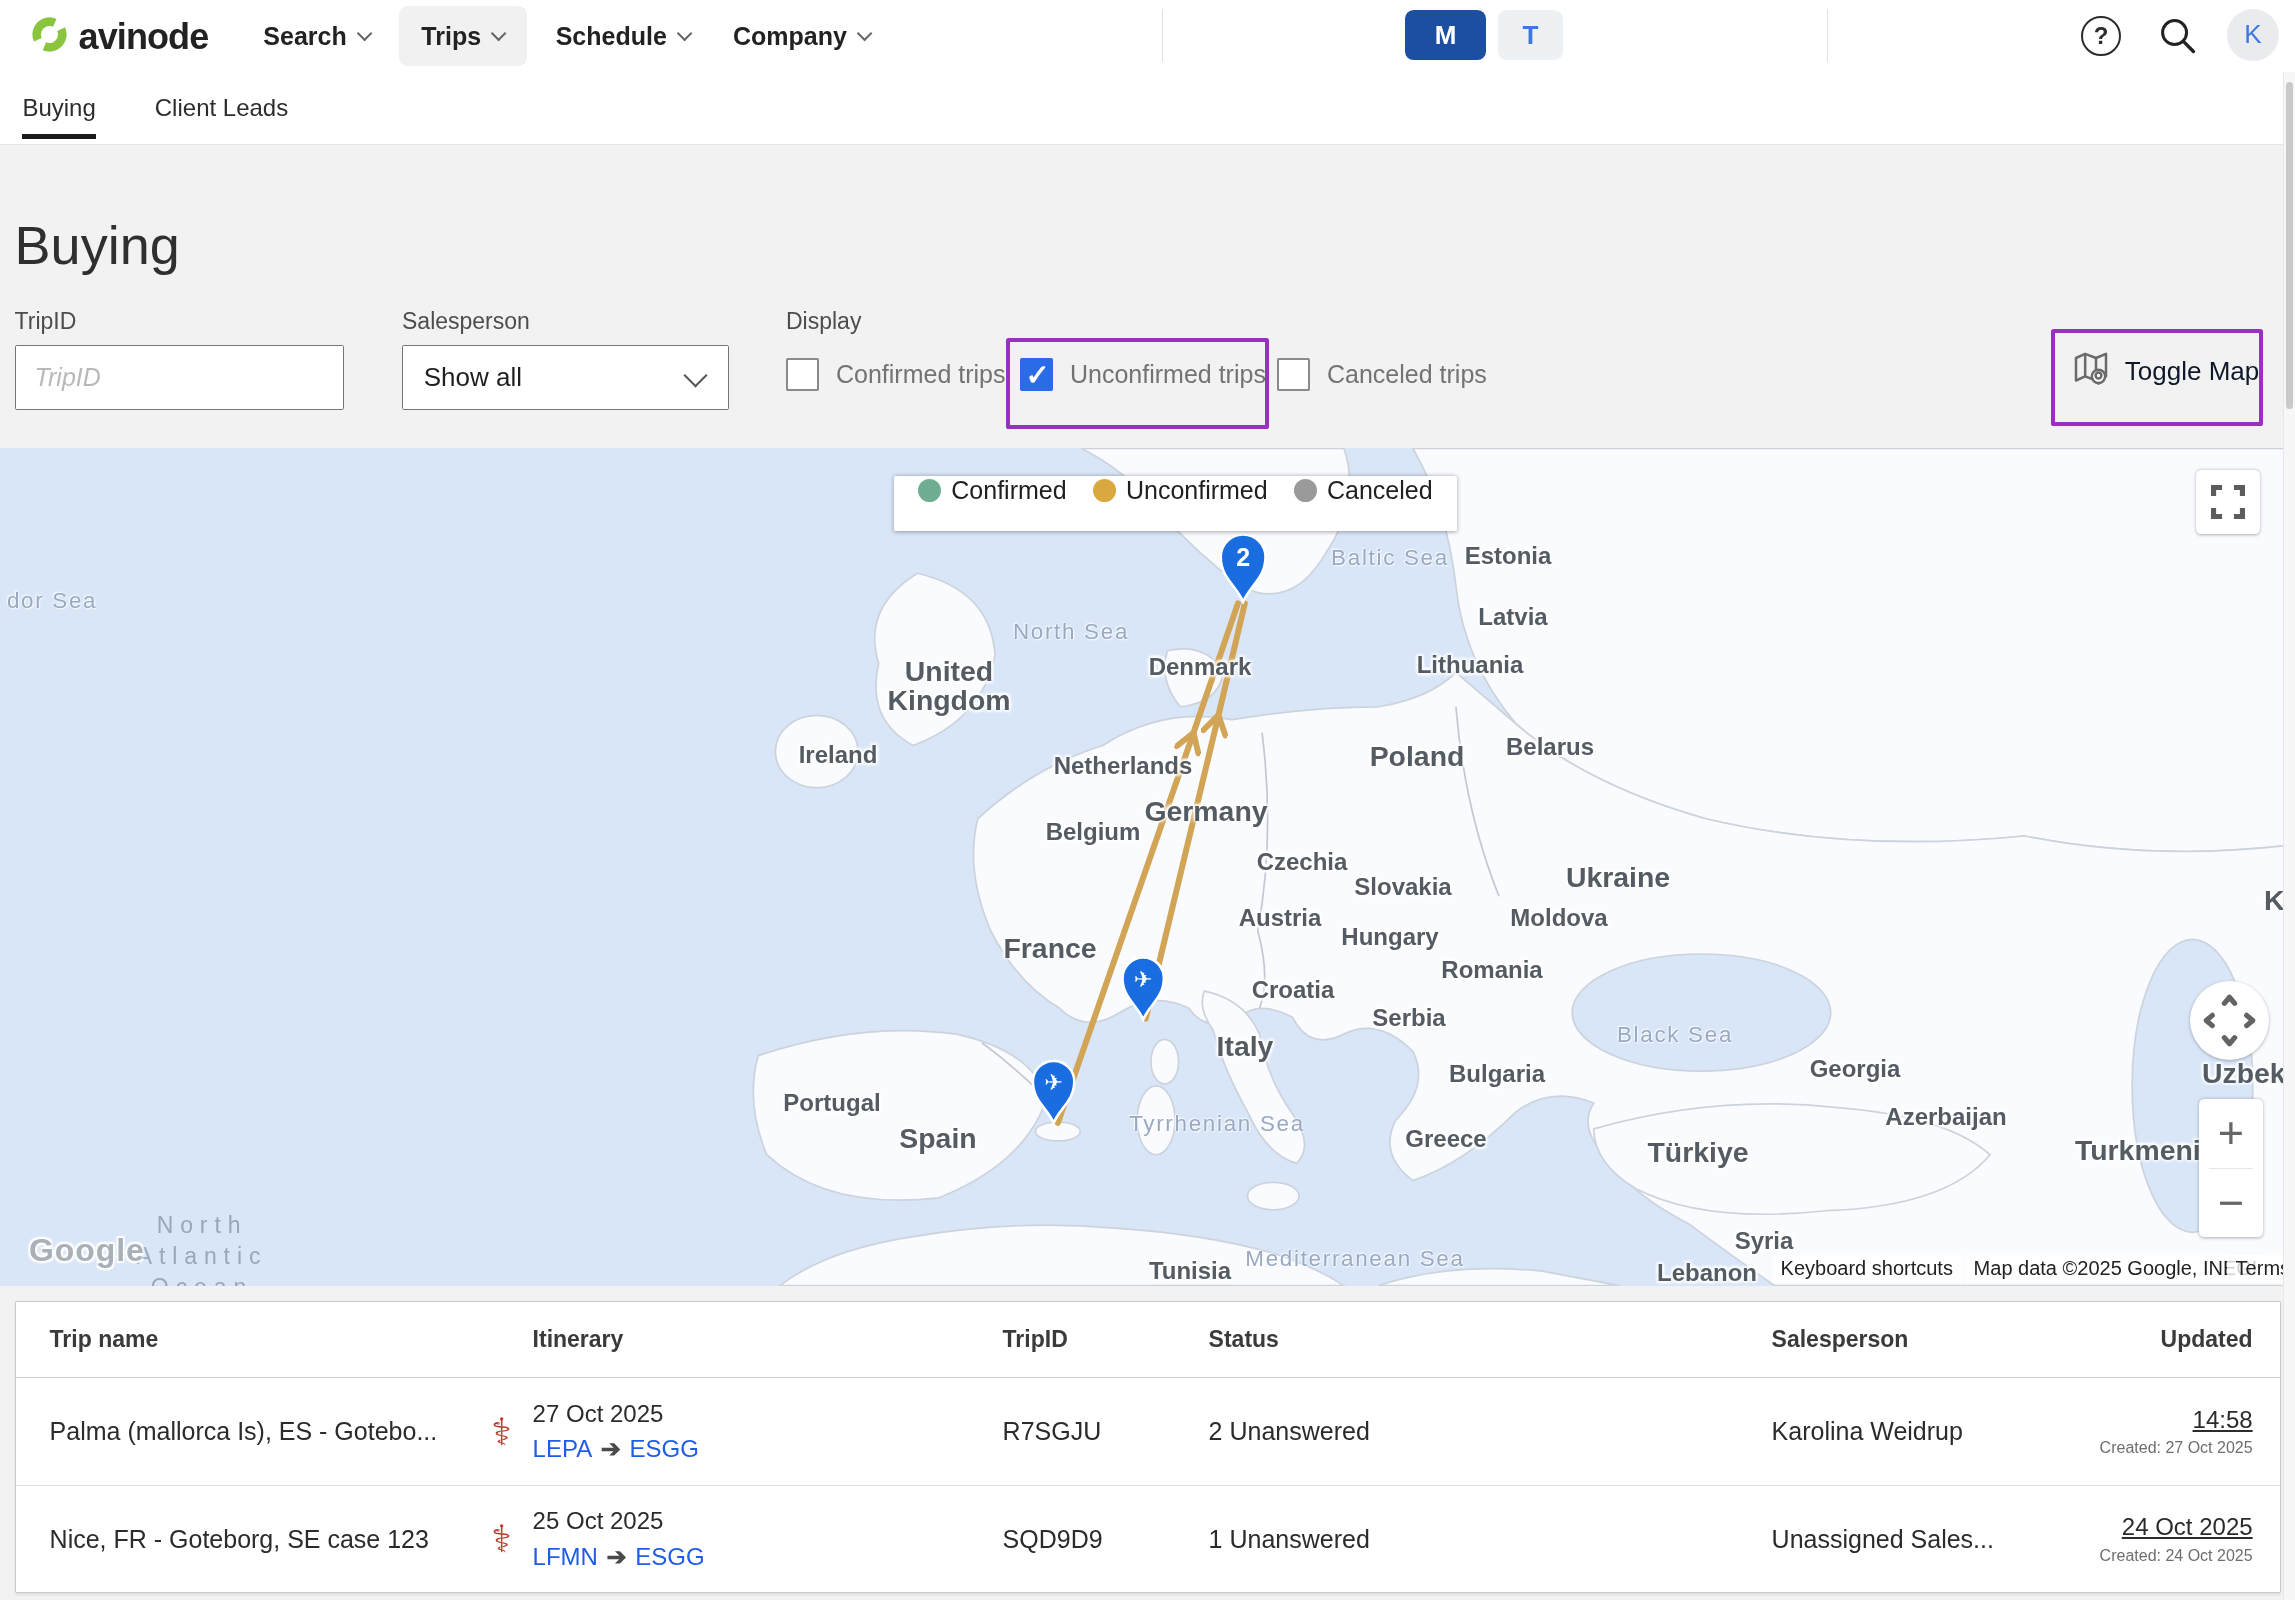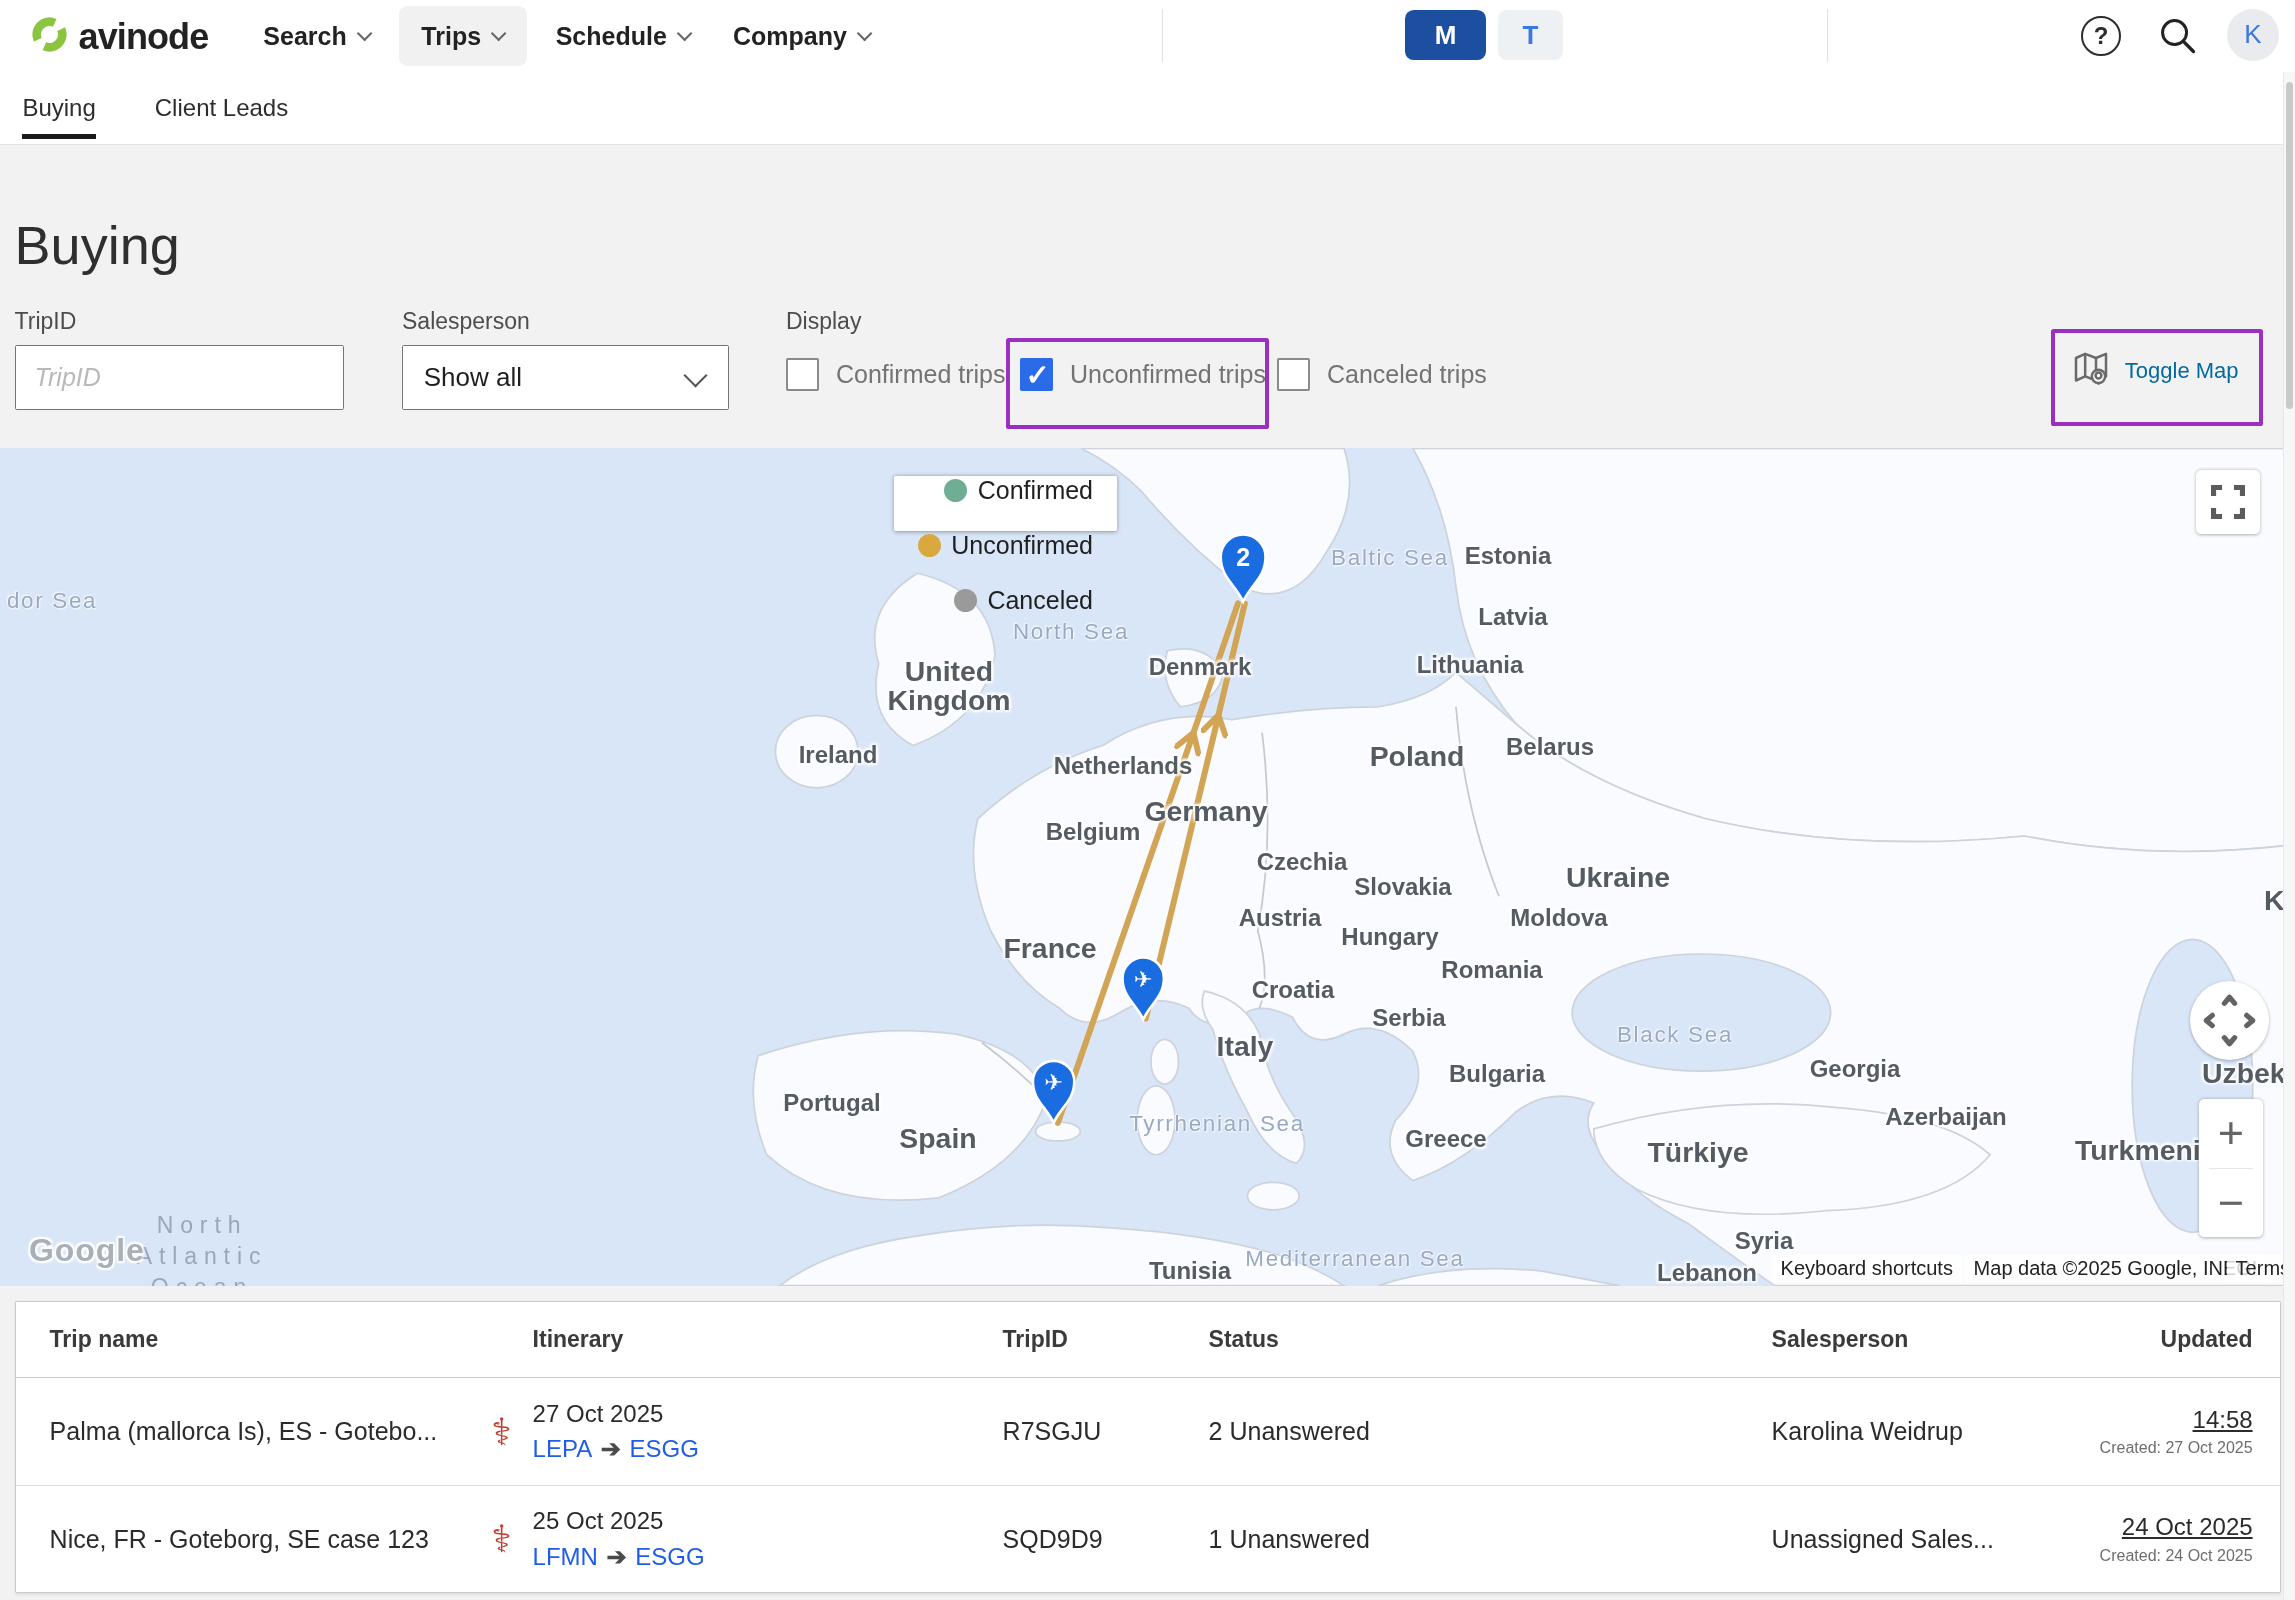--- a/index.html
+++ b/index.html
@@ -36,33 +36,33 @@
   .tripid-input { position:absolute; left:14.6px; top:345px; width:329px; height:65px; border:1.7px solid #757575; border-radius:1.7px; background:#fff; font-family:"Liberation Sans",sans-serif; font-size:25px; padding:0 19px; color:#222; }
   .tripid-input::placeholder { font-style:italic; color:#b9b9b9; }
   .select { position:absolute; left:402px; top:345px; width:327px; height:65px; border:1.7px solid #757575; border-radius:1.7px; background:#fff; display:flex; align-items:center; padding:0 20.7px; font-size:26px; color:#1f1f1f; cursor:pointer; }
   .sel-chev { position:absolute; right:24px; top:20.7px; width:17px; height:17px; border-right:2.2px solid #555; border-bottom:2.2px solid #555; transform:rotate(45deg); }
   .cbrow-item { position:absolute; display:flex; align-items:center; gap:17px; cursor:pointer; }
   .checkbox { width:33px; height:33px; background:#fff; border:2.6px solid #8a8a8a; border-radius:1.7px; flex:0 0 auto; position:relative; }
   .checkbox.checked { background:#2b6be8; border-color:#2b6be8; }
   .checkbox.checked::after { content:"✓"; position:absolute; left:3.4px; top:-1.7px; color:#fff; font-size:29px; font-weight:700; }
   .cb-label { font-size:25px; color:#737373; }
   .annotation-box { position:absolute; border:4.3px solid #9b2fc0; border-radius:2.6px; z-index:20; pointer-events:none; }
-  .toggle-map { position:absolute; left:2071px; top:348px; display:flex; align-items:center; gap:13.8px; font-size:22px; color:#0369a1; cursor:pointer; }
+  .toggle-map { position:absolute; left:2071px; top:348px; display:flex; align-items:center; gap:13.8px; font-size:26px; color:#0f172a; cursor:pointer; }
   
   .map { position:absolute; left:0; top:448px; width:2295px; height:838px; background:#d9e6f8; overflow:hidden; }
   .map svg.geo { position:absolute; left:0; top:0; }
   .clabel { position:absolute; transform:translate(-50%,-50%); font-size:24px; font-weight:700; color:#545b63; white-space:nowrap;
             text-shadow:-1.7px -1.7px 2.6px #fff,1.7px -1.7px 2.6px #fff,-1.7px 1.7px 2.6px #fff,1.7px 1.7px 2.6px #fff; }
   .clabel.lg { font-size:28.4px; }
   .clabel.wrap { white-space:normal; width:138px; text-align:center; line-height:29px; }
   .clabel.edge, .slabel.edge { transform:translateY(-50%); }
   .slabel { position:absolute; transform:translate(-50%,-50%); font-size:22.4px; color:#99a9c2; letter-spacing:1.7px; white-space:nowrap;
             text-shadow:-0.9px -0.9px 1.7px #fff,0.9px 0.9px 1.7px #fff; }
   .ocean-label { position:absolute; left:202px; top:808px; transform:translate(-50%,-50%); text-align:center; font-size:23px; color:#9aa7b8; letter-spacing:6.9px; line-height:31px; }
-  .legend { position:absolute; left:894px; top:27.6px; height:55px; background:#fff; border-radius:1.7px; box-shadow:0 0.9px 4.3px rgba(0,0,0,.35); display:flex; align-items:flex-end; gap:26px; padding:0 24px; z-index:5;flex-direction:column; }
+  .legend { position:absolute; left:894px; top:27.6px; height:55px; background:#fff; border-radius:1.7px; box-shadow:0 0.9px 4.3px rgba(0,0,0,.35); display:flex; align-items:flex-start; gap:26px; padding:0 24px; z-index:5; }
   .legend-item { display:flex; align-items:center; gap:10.3px; }
   .legend-dot { width:23px; height:23px; border-radius:50%; }
   .legend-label { font-size:25px; color:#1f1f1f; }
   .map-btn { position:absolute; background:#fff; border-radius:5.2px; box-shadow:0 0.9px 3.4px rgba(0,0,0,.3); display:flex; align-items:center; justify-content:center; cursor:pointer; z-index:5; }
   .fullscreen-btn { left:2196px; top:22.4px; width:64px; height:64px; }
   .pan-btn { left:2190px; top:533px; width:79px; height:79px; border-radius:50%; }
   .zoomctl { position:absolute; left:2199px; top:651px; width:64px; height:138px; background:#fff; border-radius:5.2px; box-shadow:0 0.9px 3.4px rgba(0,0,0,.3); display:flex; flex-direction:column; z-index:5; }
   .zoom-btn { flex:1; display:flex; align-items:center; justify-content:center; font-size:45px; color:#666; cursor:pointer; }
   .zoomctl .hr { height:0.9px; background:#e6e6e6; margin:0 10.3px; }
   .google-logo { position:absolute; left:29px; top:784px; font-size:32px; font-weight:700; color:#a9b0b7; letter-spacing:0.9px;

